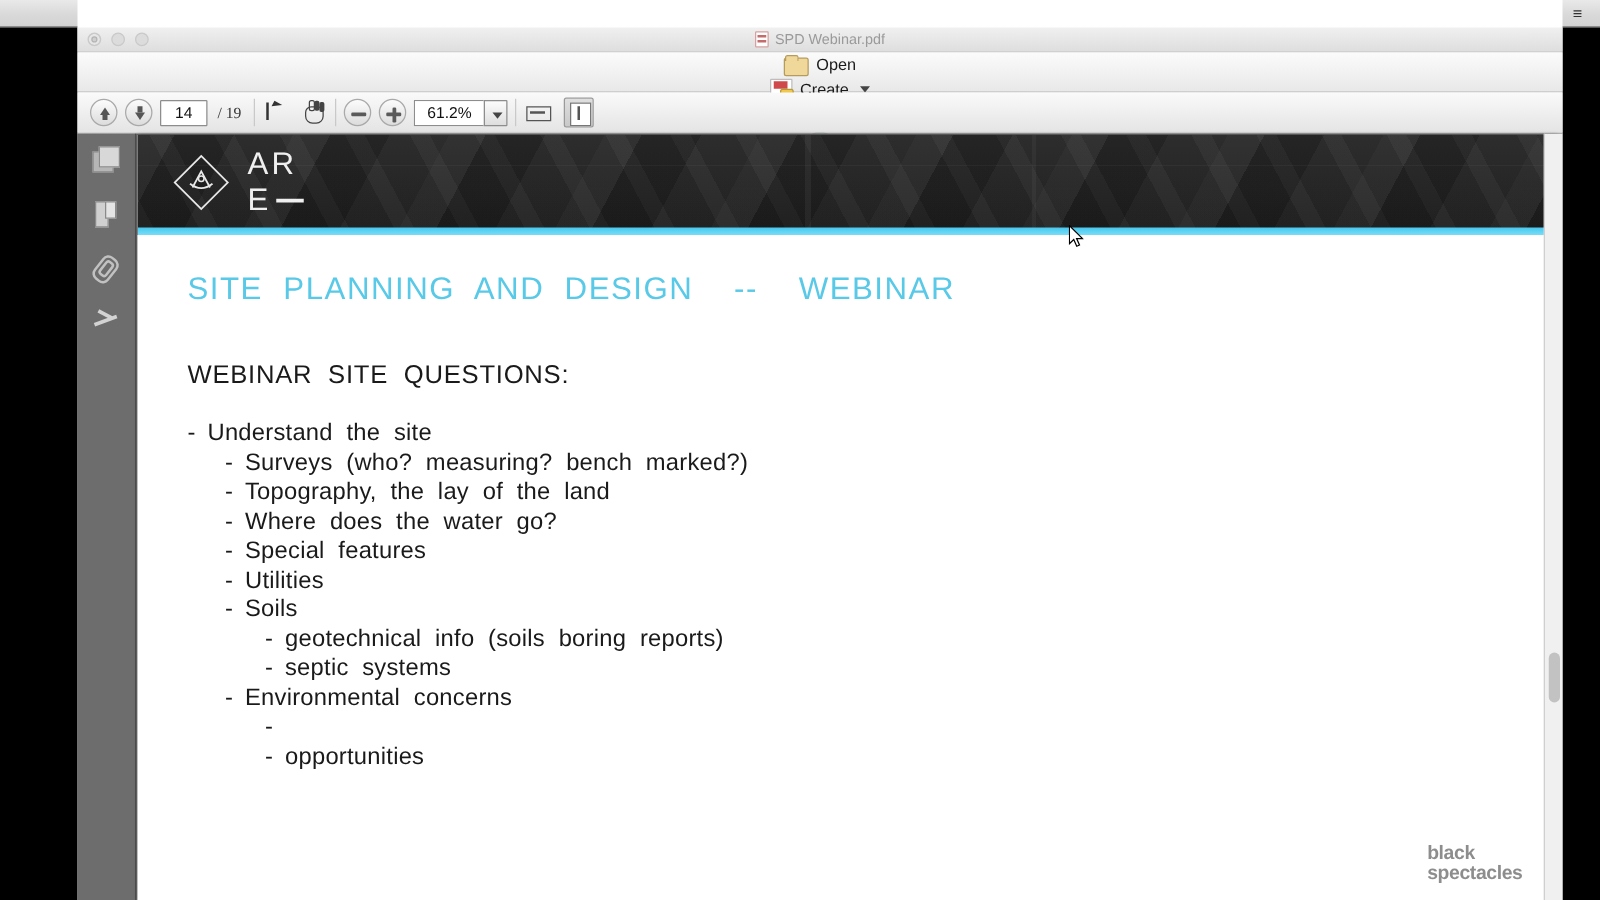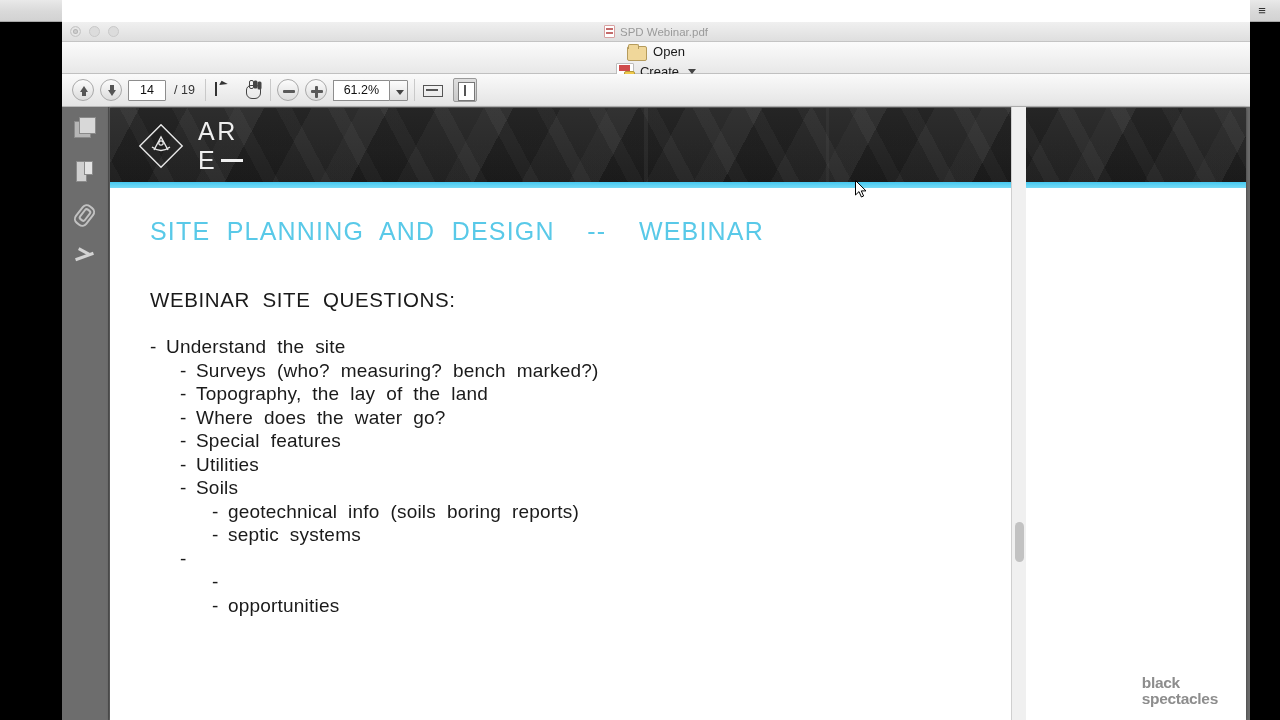--- a/index.html
+++ b/index.html
@@ -133,21 +133,21 @@
   .rnd.arrow-up:before { content:""; position:absolute; left:9px; top:11px; width:4px; height:5px; background:#555; }
   .rnd.arrow-dn:after { content:""; position:absolute; left:7px; top:10px; border-left:4px solid transparent;border-right:4px solid transparent;border-top:6px solid #555; }
   .rnd.arrow-dn:before { content:""; position:absolute; left:9px; top:5px; width:4px; height:5px; background:#555; }
   .rnd.minus:after { content:""; position:absolute; left:5px; top:10px; width:12px; height:3px; background:#5a5a5a; border-radius:1px;}
   .rnd.plus:after { content:""; position:absolute; left:5px; top:10px; width:12px; height:3px; background:#5a5a5a;border-radius:1px;}
   .rnd.plus:before { content:""; position:absolute; left:9.5px; top:5.5px; width:3px; height:12px; background:#5a5a5a;border-radius:1px;}
   .pagefield {
     width: 38px; height: 21px; background:#fff; border:1px solid #8d8d8d;
     text-align:center; font-size:12.5px; line-height:19px; color:#111; border-radius:1px;
   }
-  .pagetotal { font-size: 12.5px; color:#333; margin: 0 4px 0 8px; white-space: nowrap;}
+  .pagetotal { font-size: 12.5px; color:#333; margin: 0 4px 0 8px; white-space: nowrap; font-family: Liberation Serif, serif;}
   .zoomfield {
     width: 56px; height:21px; background:#fff;border:1px solid #8d8d8d;border-right:none;
     font-size:12.5px;line-height:19px;color:#111;text-align:center;border-radius:1px 0 0 1px;
   }
   .zoomdrop {
     width:19px;height:21px;background:linear-gradient(to bottom,#fcfcfc,#dedede);
     border:1px solid #8d8d8d;border-radius:0 1px 1px 0;position:relative;
   }
   .zoomdrop:after{content:"";position:absolute;left:6px;top:9px;border-left:4px solid transparent;border-right:4px solid transparent;border-top:5px solid #444;}
   .cursor-ic { width:22px;height:22px;position:relative;margin-right:8px;}
@@ -160,21 +160,21 @@
   .fitw:before{content:"";position:absolute;left:2px;top:5px;width:18px;height:10px;border:1.5px solid #555;}
   .fitw:after{content:"";position:absolute;left:5px;top:9px;width:12px;height:2px;background:#555;}
   .fitp{width:24px;height:24px;background:linear-gradient(to bottom,#dfdfdf,#c9c9c9);border:1px solid #9a9a9a;border-radius:2px;position:relative;}
   .fitp:before{content:"";position:absolute;left:4px;top:3px;width:15px;height:17px;background:#fff;border:1px solid #777;}
   .fitp:after{content:"";position:absolute;left:10px;top:6px;width:2px;height:11px;background:#555;}
   .rlinks { margin-left:auto; display:flex; align-items:center; }
   .rlink { font-size:13px; color:#2b4a74; font-weight:bold; padding: 0 14px; }
   .rsep { width:1px;height:20px;background:#bdbdbd; }
 
   
-  .viewer { position:absolute; left:0; top:107px; width:964px; height:613px; background:#6a6a6a; }
+  .viewer { position:absolute; left:0; top:107px; width:1188px; height:613px; background:#6a6a6a; }
   .navpane { position:absolute;left:0;top:0;width:47px;height:613px;background:#6d6d6d;border-right:1px solid #4f4f4f;
              display:flex;flex-direction:column;align-items:center;padding-top:10px;gap:16px;}
   .np-ic { width:26px;height:26px;position:relative;opacity:.92;}
   .np-thumbs:before{content:"";position:absolute;left:2px;top:4px;width:15px;height:15px;background:#bdbdbd;border:1px solid #8d8d8d;}
   .np-thumbs:after{content:"";position:absolute;left:7px;top:0px;width:15px;height:15px;background:#e2e2e2;border:1px solid #8d8d8d;}
   .np-book:before{content:"";position:absolute;left:4px;top:2px;width:9px;height:19px;background:#d9d9d9;border:1px solid #8d8d8d;}
   .np-book:after{content:"";position:absolute;left:12px;top:2px;width:7px;height:12px;background:#efefef;border:1px solid #8d8d8d;}
   .np-clip:before{content:"";position:absolute;left:5px;top:3px;width:11px;height:19px;border:2px solid #c9c9c9;border-radius:6px;transform:rotate(38deg);}
   .np-clip:after{content:"";position:absolute;left:9px;top:7px;width:4px;height:10px;border:2px solid #c9c9c9;border-radius:3px;transform:rotate(38deg);}
   .np-sig:before{content:"";position:absolute;left:3px;top:12px;width:19px;height:3px;background:#dcdcdc;transform:rotate(-20deg);}
@@ -413,21 +413,21 @@
             <div class="bullets" id="bullets">
                 <div class="b lvl1"><span class="dash">-</span><span>Understand  the  site</span></div>
                 <div class="b lvl2"><span class="dash">-</span><span>Surveys  (who?  measuring?  bench  marked?)</span></div>
                 <div class="b lvl2"><span class="dash">-</span><span>Topography,  the  lay  of  the  land</span></div>
                 <div class="b lvl2"><span class="dash">-</span><span>Where  does  the  water  go?</span></div>
                 <div class="b lvl2"><span class="dash">-</span><span>Special  features</span></div>
                 <div class="b lvl2"><span class="dash">-</span><span>Utilities</span></div>
                 <div class="b lvl2"><span class="dash">-</span><span>Soils</span></div>
                 <div class="b lvl3"><span class="dash">-</span><span>geotechnical  info  (soils  boring  reports)</span></div>
                 <div class="b lvl3"><span class="dash">-</span><span>septic  systems</span></div>
-                <div class="b lvl2"><span class="dash">-</span></div>
+                <div class="b lvl2"><span class="dash">-</span><span>Environmental  concerns</span></div>
                 <div class="b lvl3"><span class="dash">-</span></div>
                 <div class="b lvl3"><span class="dash">-</span><span>opportunities</span></div>
               </div>
             <div class="bs-logo">
               <div>black</div>
               <div>spectacles</div>
             </div>
           </div>
 
         </div>

